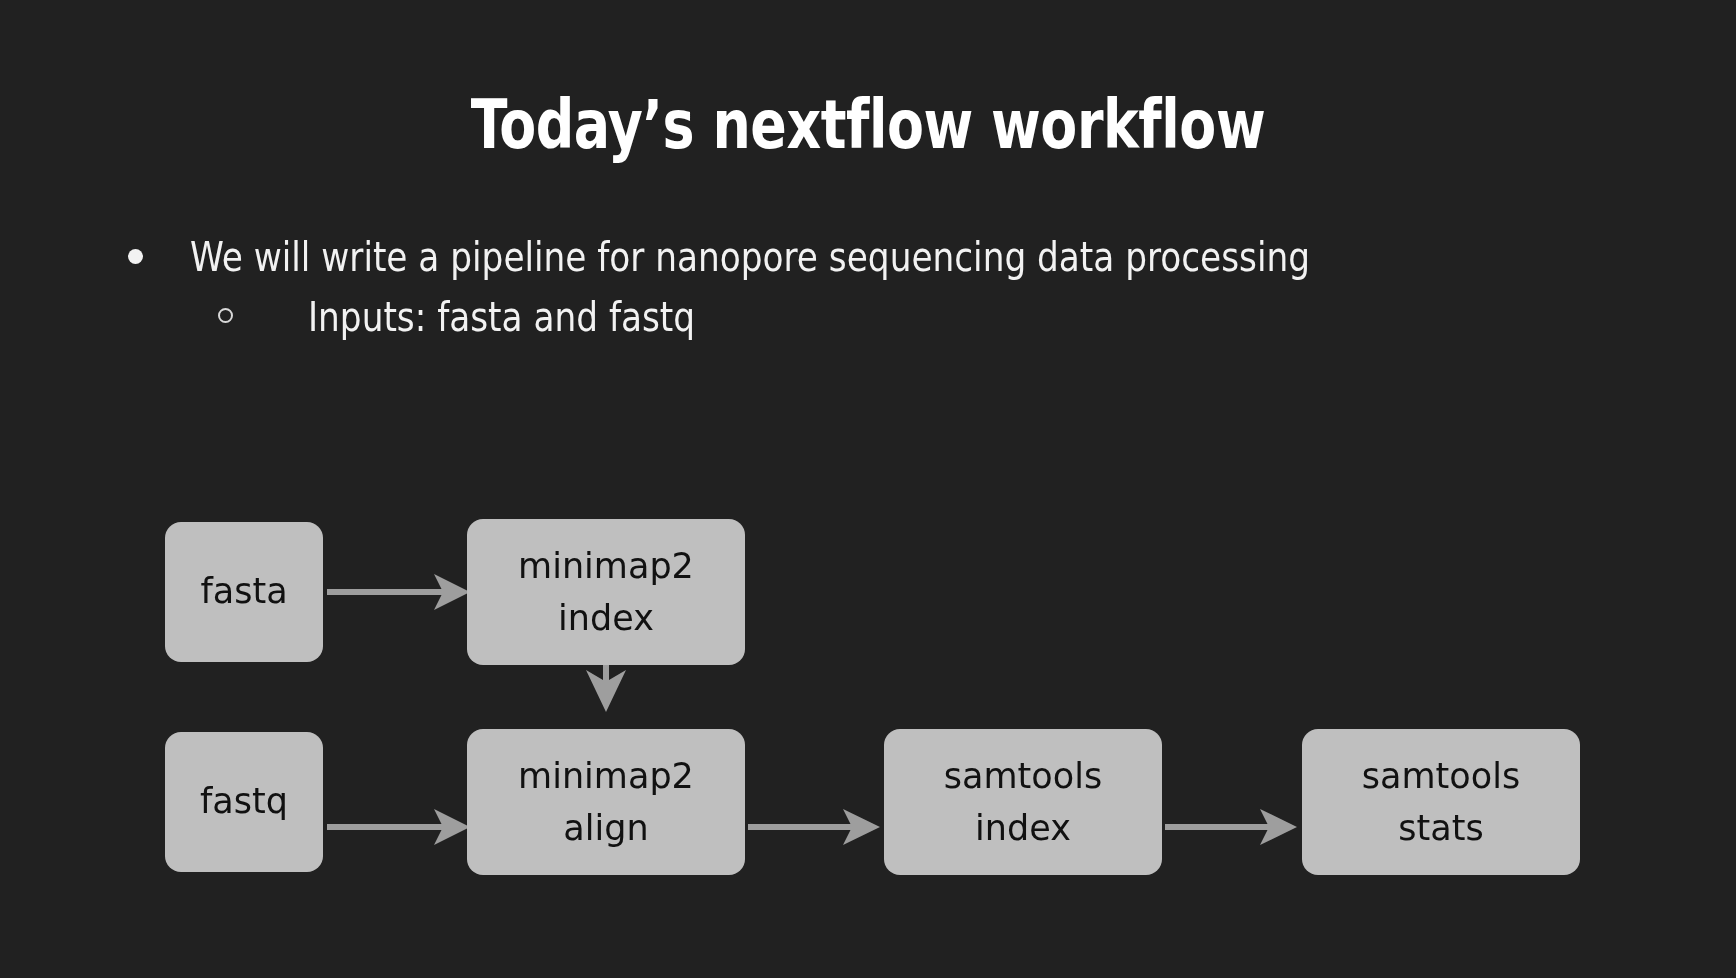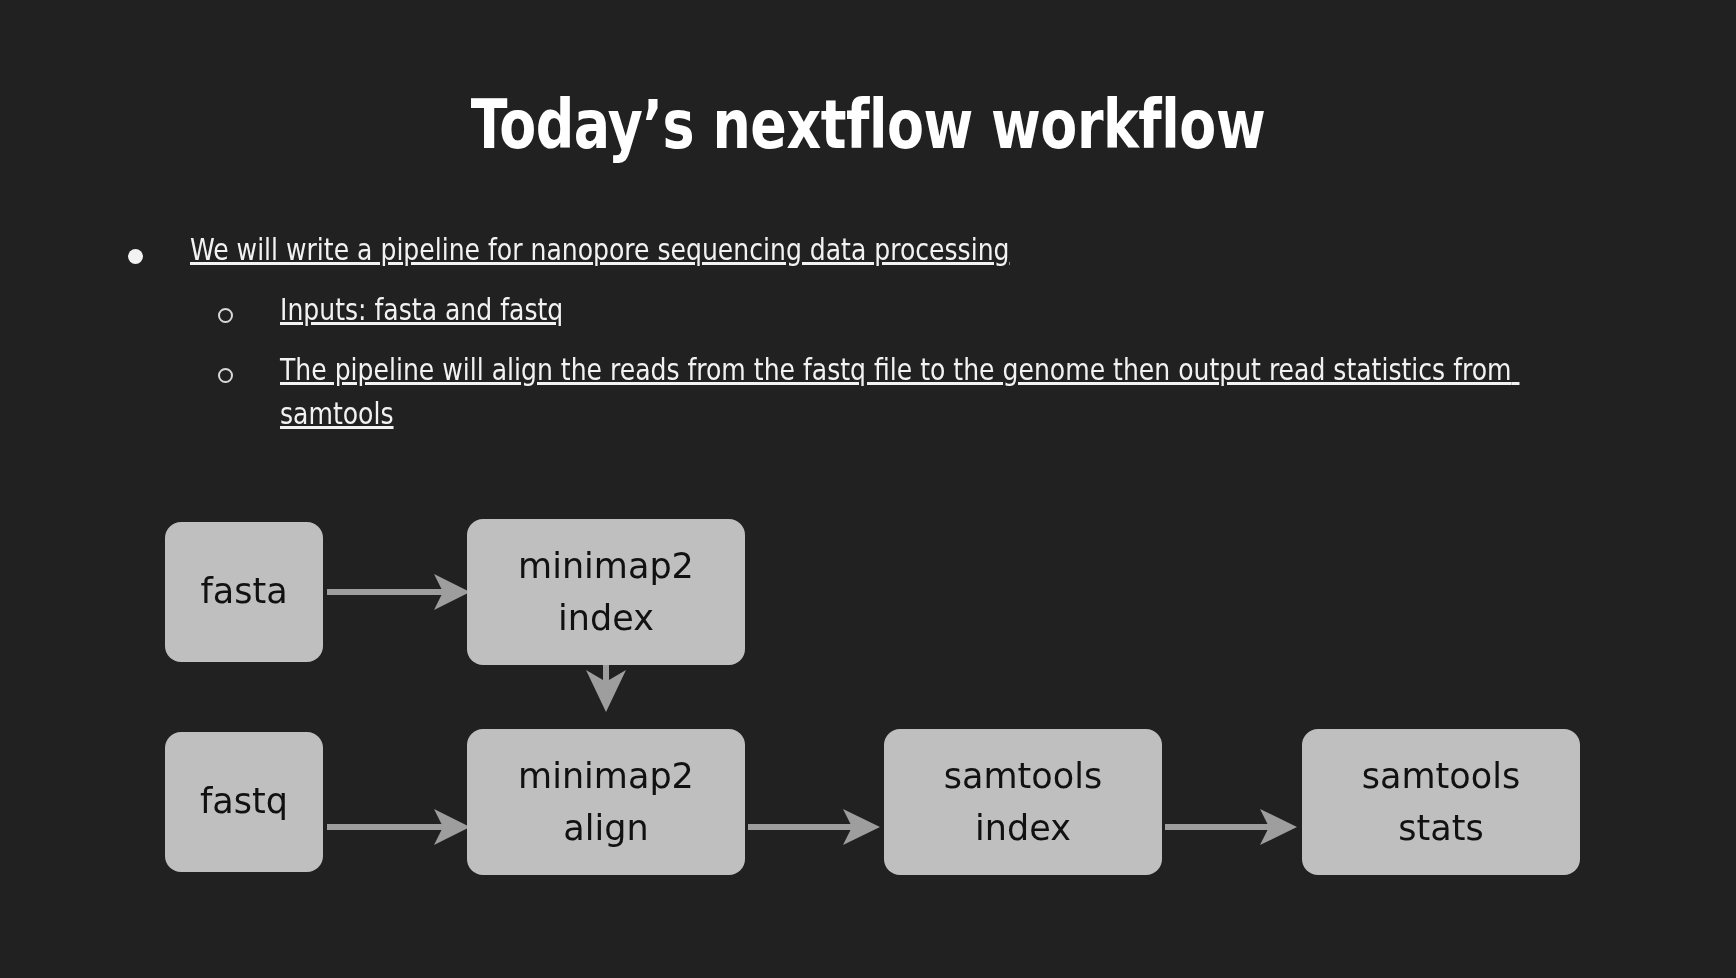--- a/index.html
+++ b/index.html
@@ -41,30 +41,29 @@
 
   
   .bullets {
     position: absolute;
     left: 128px;
     top: 228px;
     width: 1520px;
     color: #f2f2f2;
     font-family: "DejaVu Sans Condensed", "Liberation Sans Narrow", "Liberation Sans", sans-serif;
     font-weight: 300;
-    font-size: 30px;
+    font-size: 41px;
     line-height: 1.46;
-    text-decoration: underline;
   }
   .bullet-row {
     display: flex;
     align-items: flex-start;
   }
   .bullet-row.level1 { margin-left: 0px; }
-  .bullet-row.level2 { margin-left: 90px; }
+  .bullet-row.level2 { margin-left: 90px; gap: 28px; }
 
   .marker {
     flex: 0 0 auto;
     width: 62px;
     text-align: left;
     line-height: 1.46;
     font-size: 41px;
     color: #f2f2f2;
   }
   .marker .dot-filled {
@@ -139,24 +138,20 @@
     <div class="bullet-row level1">
       <span class="marker"><span class="dot-filled"></span></span>
       <span class="bullet-text">We will write a pipeline for nanopore sequencing data processing</span>
     </div>
 
     <div class="bullet-row level2">
       <span class="marker"><span class="dot-hollow"></span></span>
       <span class="bullet-text">Inputs: fasta and fastq</span>
     </div>
 
-    <div class="bullet-row level2">
-      <span class="marker"><span class="dot-hollow"></span></span>
-      <span class="bullet-text">The pipeline will align the reads from the fastq file to the genome then output read statistics from samtools</span>
-    </div>
 
   </div>
 
   <div class="diagram">
     <svg width="1736" height="420" viewBox="0 0 1736 420" xmlns="http://www.w3.org/2000/svg">
 
       <g>
         <rect class="node-rect" x="165" y="42" width="158" height="140" rx="16" ry="16"></rect>
         <text class="node-label" x="244" y="113">fasta</text>
       </g>

